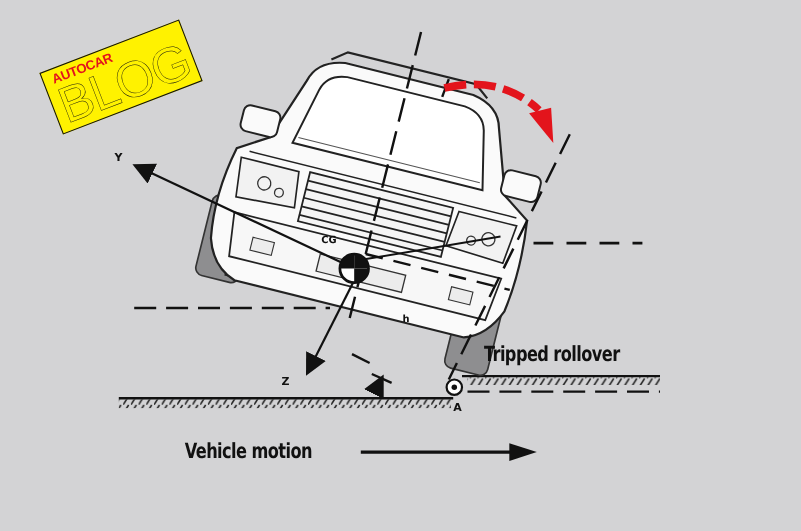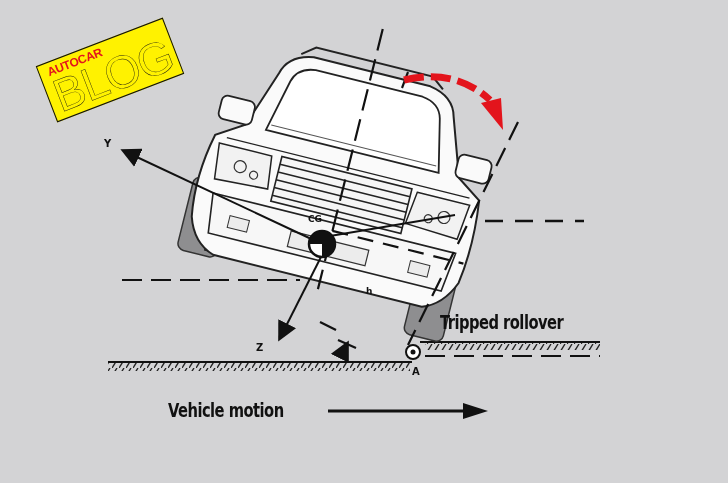--- a/index.html
+++ b/index.html
@@ -130,19 +130,19 @@
 
   
   <div id="logo">
     <span class="brand">AUTOCAR</span>
     <span class="word">BLOG</span>
   </div>
 
   
   <span class="lbl axis-lbl" style="left:104px; top:138px;">Y</span>
   <span class="lbl axis-lbl" style="left:256px; top:342px;">Z</span>
-  <span class="lbl axis-lbl" style="left:308px; top:214px; font-size:9px;">CG</span>
+  <span class="lbl axis-lbl" style="left:292px; top:214px; font-size:9px;">CG</span>
   <span class="lbl axis-lbl" style="left:366px; top:286px; font-size:9px;">h</span>
   <span class="lbl axis-lbl" style="left:412px; top:366px;">A</span>
 
   <span class="lbl big-lbl" style="left:440px; top:311px;">Tripped rollover</span>
   <span class="lbl big-lbl" style="left:168px; top:399px;">Vehicle motion</span>
 </div>
 
 </body></html>

